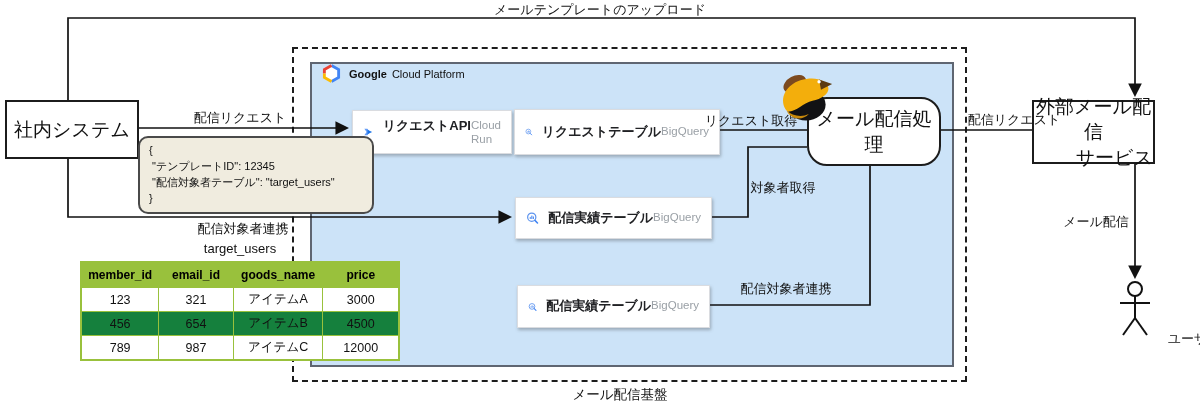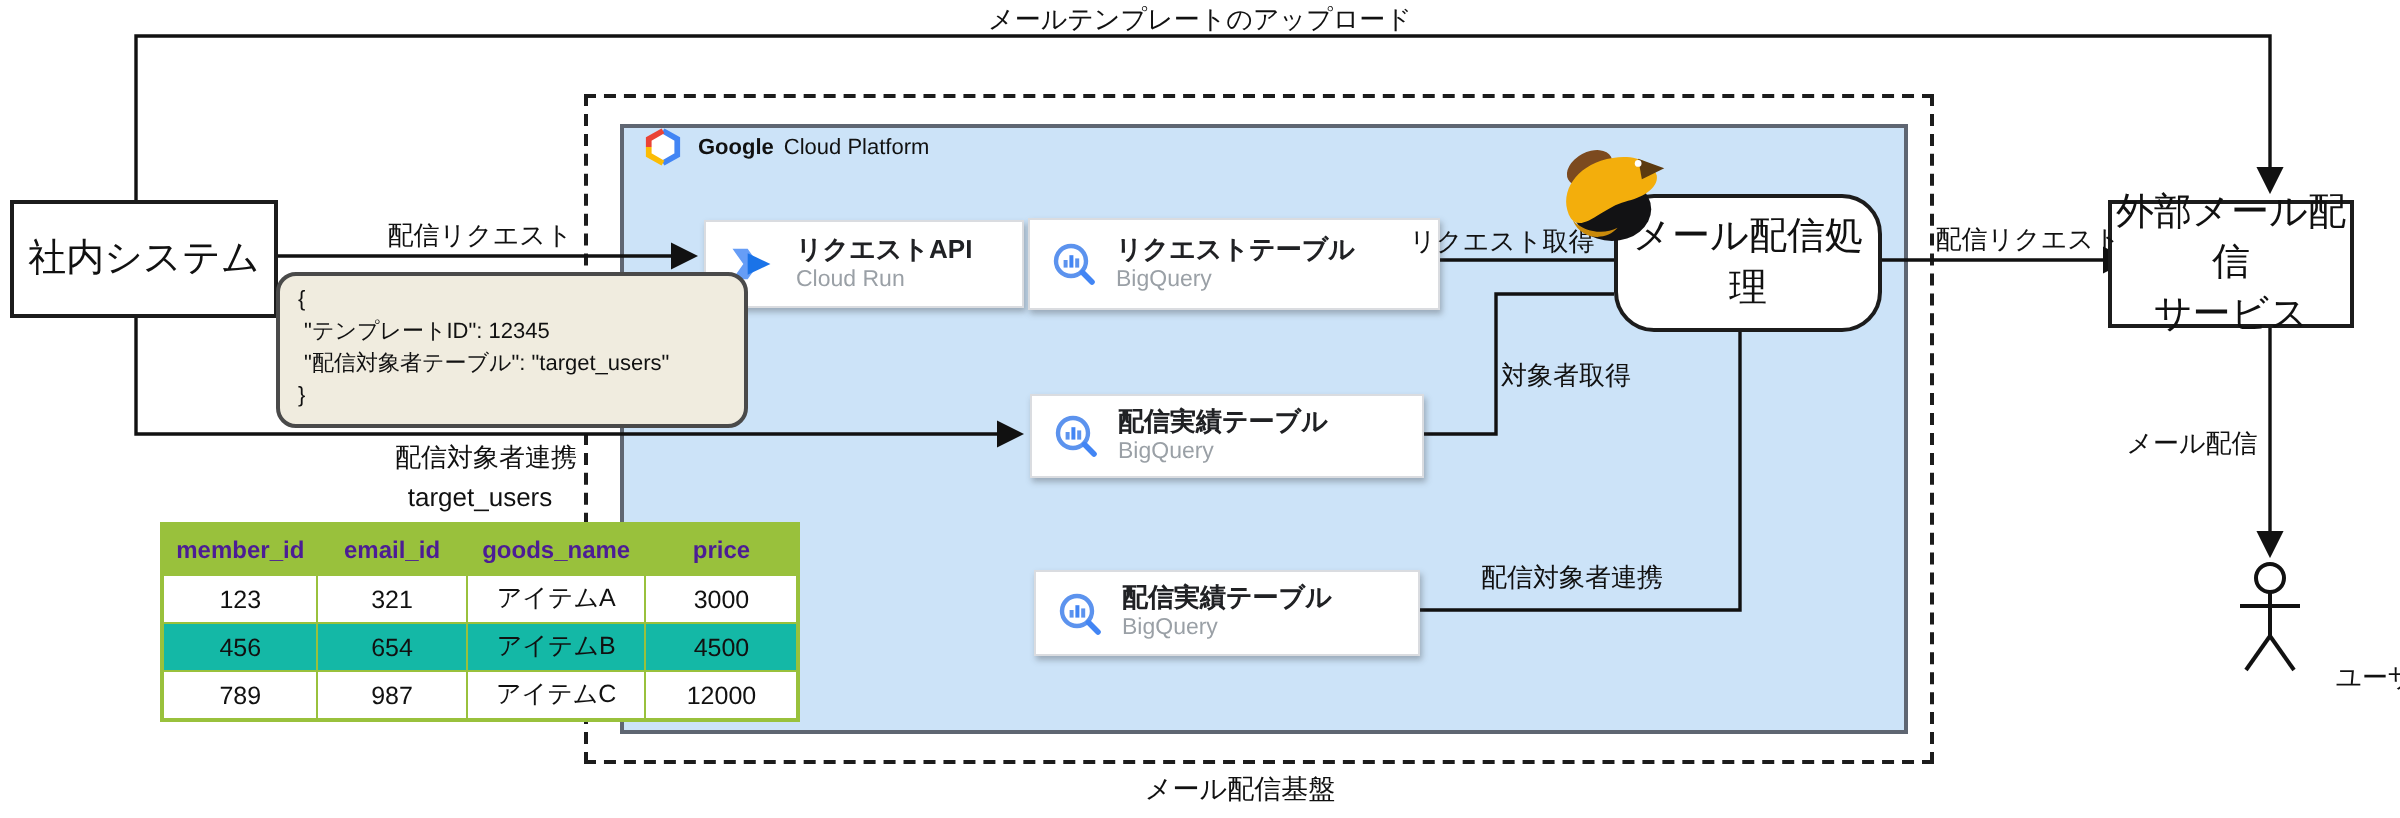--- a/index.html
+++ b/index.html
@@ -7,36 +7,36 @@
           font-family:"Liberation Sans","DejaVu Sans",sans-serif;color:#111;}
   .abs{position:absolute;}
   .blue-box{left:310px;top:62px;width:640px;height:301px;background:#CCE3F8;border:2px solid #5F6672;}
   .dashed-box{left:292px;top:47px;width:671px;height:331px;border:2px dashed #1c1c1c;}
   .connectors{position:absolute;left:0;top:0;width:1200px;height:409px;z-index:1;}
   .node{position:absolute;background:#fff;border:2px solid #1c1c1c;display:flex;align-items:center;
         justify-content:center;font-size:19px;text-align:center;z-index:2;line-height:1.35;}
   .node.col{flex-direction:column;}
   .service{position:absolute;background:#fff;border:1px solid #dadce0;z-index:2;
            box-shadow:1px 2px 3px rgba(60,64,67,.35);display:flex;align-items:center;gap:9px;padding:0 10px;}
-  .service .txt{display:flex;flex-direction:column;line-height:1.25;}
+  .service .txt{display:flex;line-height:1.25;}
   .service .t{font-size:13px;font-weight:bold;color:#202124;white-space:nowrap;}
   .service .s{font-size:11.5px;color:#9AA0A6;}
   .edge-label{position:absolute;font-size:13px;white-space:nowrap;transform:translateX(-50%);z-index:2;}
   .gcp-brand{position:absolute;left:322px;top:64px;display:flex;align-items:center;gap:8px;
              font-size:11px;z-index:2;}
   .gcp-brand .b{font-weight:bold;}
   .note{position:absolute;left:138px;top:136px;width:214px;background:#F0ECDF;border:2px solid #4a4a4a;
         border-radius:10px;padding:5px 9px;font-size:11px;line-height:1.45;z-index:3;}
   .note div{white-space:pre;}
   .tu-table{position:absolute;left:80px;top:261px;width:320px;border-collapse:collapse;
             text-align:center;background:#fff;z-index:2;border:2px solid #99C13C;}
-  .tu-table th{background:#99C13C;color:#4c1d95;font-weight:bold;font-size:12px;padding:5px 3px;
+  .tu-table th{background:#99C13C;color:#000000;font-weight:bold;font-size:12px;padding:5px 3px;
                border:1.5px solid #99C13C;}
   .tu-table td{font-size:12.5px;padding:3px 3px;border:1.5px solid #99C13C;}
-  .tu-table tbody tr:nth-child(2){background:#14b8a6;}
+  .tu-table tbody tr:nth-child(2){background:#15803d;}
   .bird{position:absolute;left:778px;top:70px;width:56px;height:58px;z-index:4;}
 </style>
 </head>
 <body>
 
 <div class="canvas">
 
   <div class="abs blue-box"></div>
   <div class="abs dashed-box"></div>
 
@@ -78,21 +78,21 @@
   </div>
 
   <div class="node" style="left:5px;top:100px;width:130px;height:55px;">
     <span>社内システム</span>
   </div>
 
   <div class="node" style="left:807px;top:97px;width:130px;height:65px;border-radius:20px;">
     <span>メール配信処理</span>
   </div>
 
-  <div class="node col" style="left:1054px;top:100px;width:119px;height:60px;">
+  <div class="node col" style="left:1032px;top:100px;width:119px;height:60px;align-items:flex-end;">
     <span>外部メール配信</span>
     <span>サービス</span>
   </div>
 
   <div class="service" style="left:352px;top:110px;width:138px;height:42px;">
     <svg width="26" height="26" viewBox="0 0 24 24">
       <polygon points="3,5 10,5 15,12 10,19 3,19 8,12" fill="#669DF6"></polygon>
       <polygon points="10,7 20.5,12 10,17" fill="#1A73E8"></polygon>
     </svg>
     <span class="txt">

